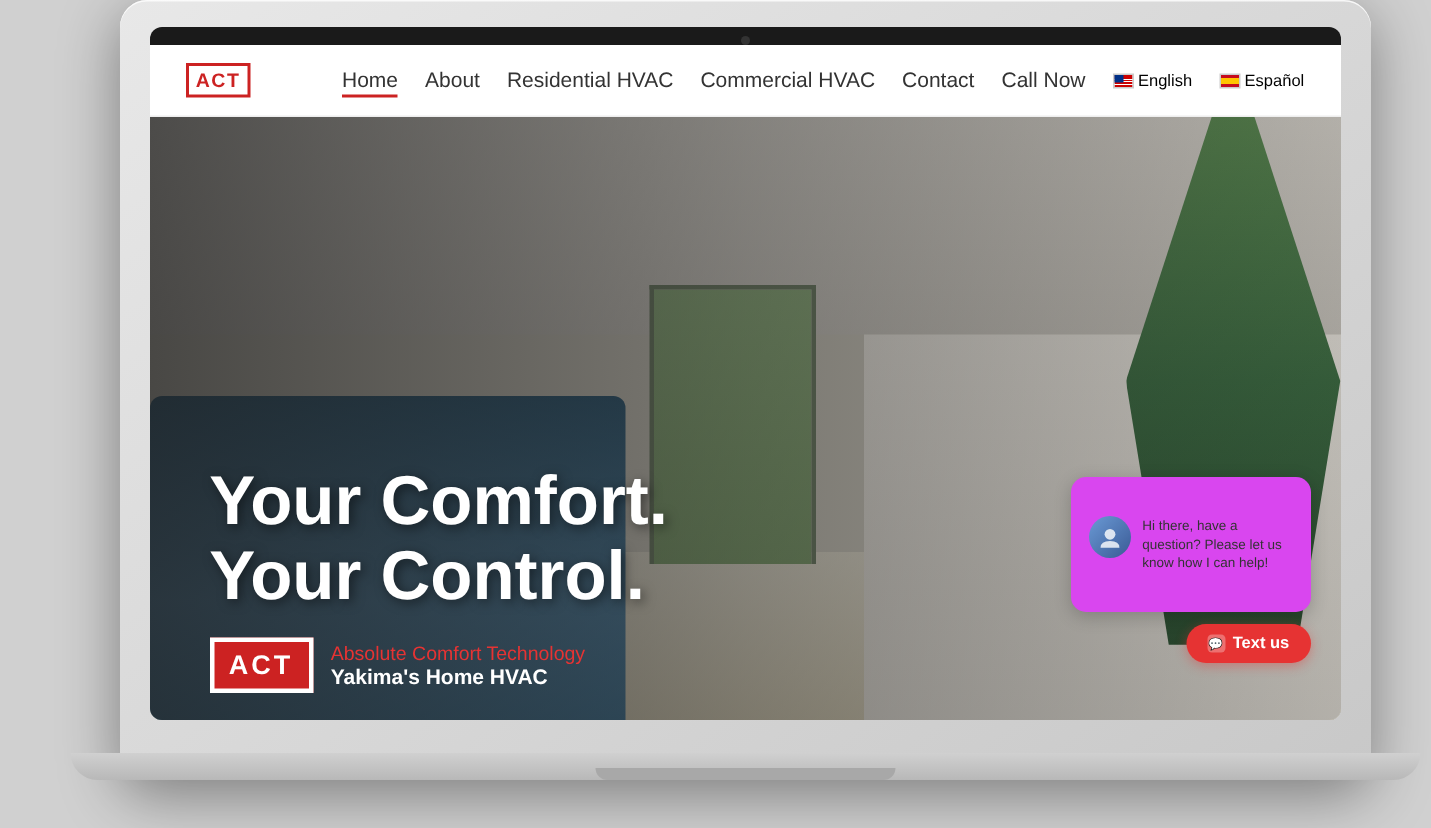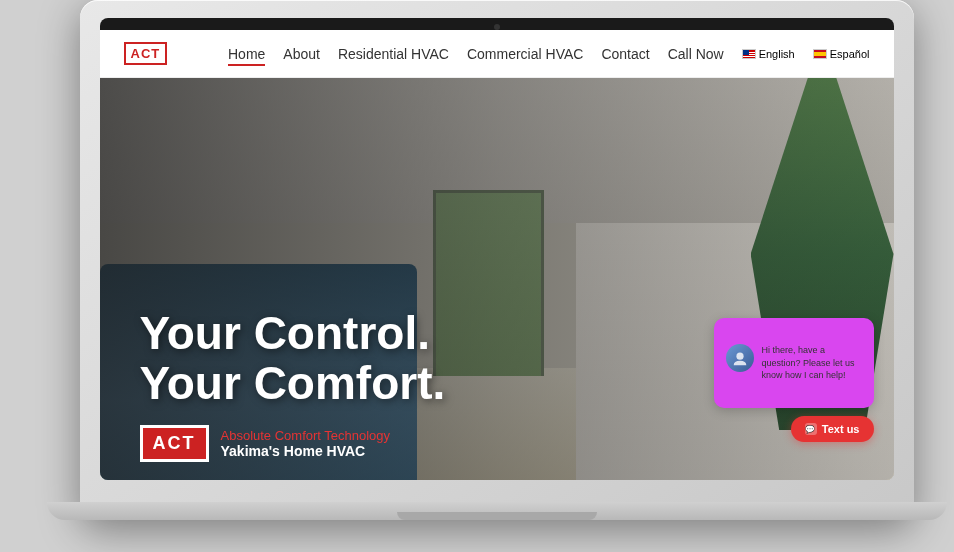--- a/index.html
+++ b/index.html
@@ -461,24 +461,24 @@
             <div class="scene-door"></div>
             <div class="scene-kitchen"></div>
             <div class="scene-plant"></div>
           </div>
 
           <div class="hero-bg"></div>
 
           <div class="hero-content">
             <div class="hero-title">
               <div>
+                <span>Your Comfort.</span><span class="dot-red"></span>
+              </div>
+              <div>
                 <span>Your Control.</span><span class="dot-red"></span>
-              </div>
-              <div>
-                <span>Your Comfort.</span><span class="dot-red"></span>
               </div>
             </div>
 
             <div class="hero-brand-row">
               <div class="hero-logo-box">
                 <span>ACT</span>
               </div>
               <div class="hero-tagline-block">
                 <span class="hero-tagline-top">Absolute Comfort Technology</span>
                 <span class="hero-tagline-bottom">Yakima's Home HVAC</span>

